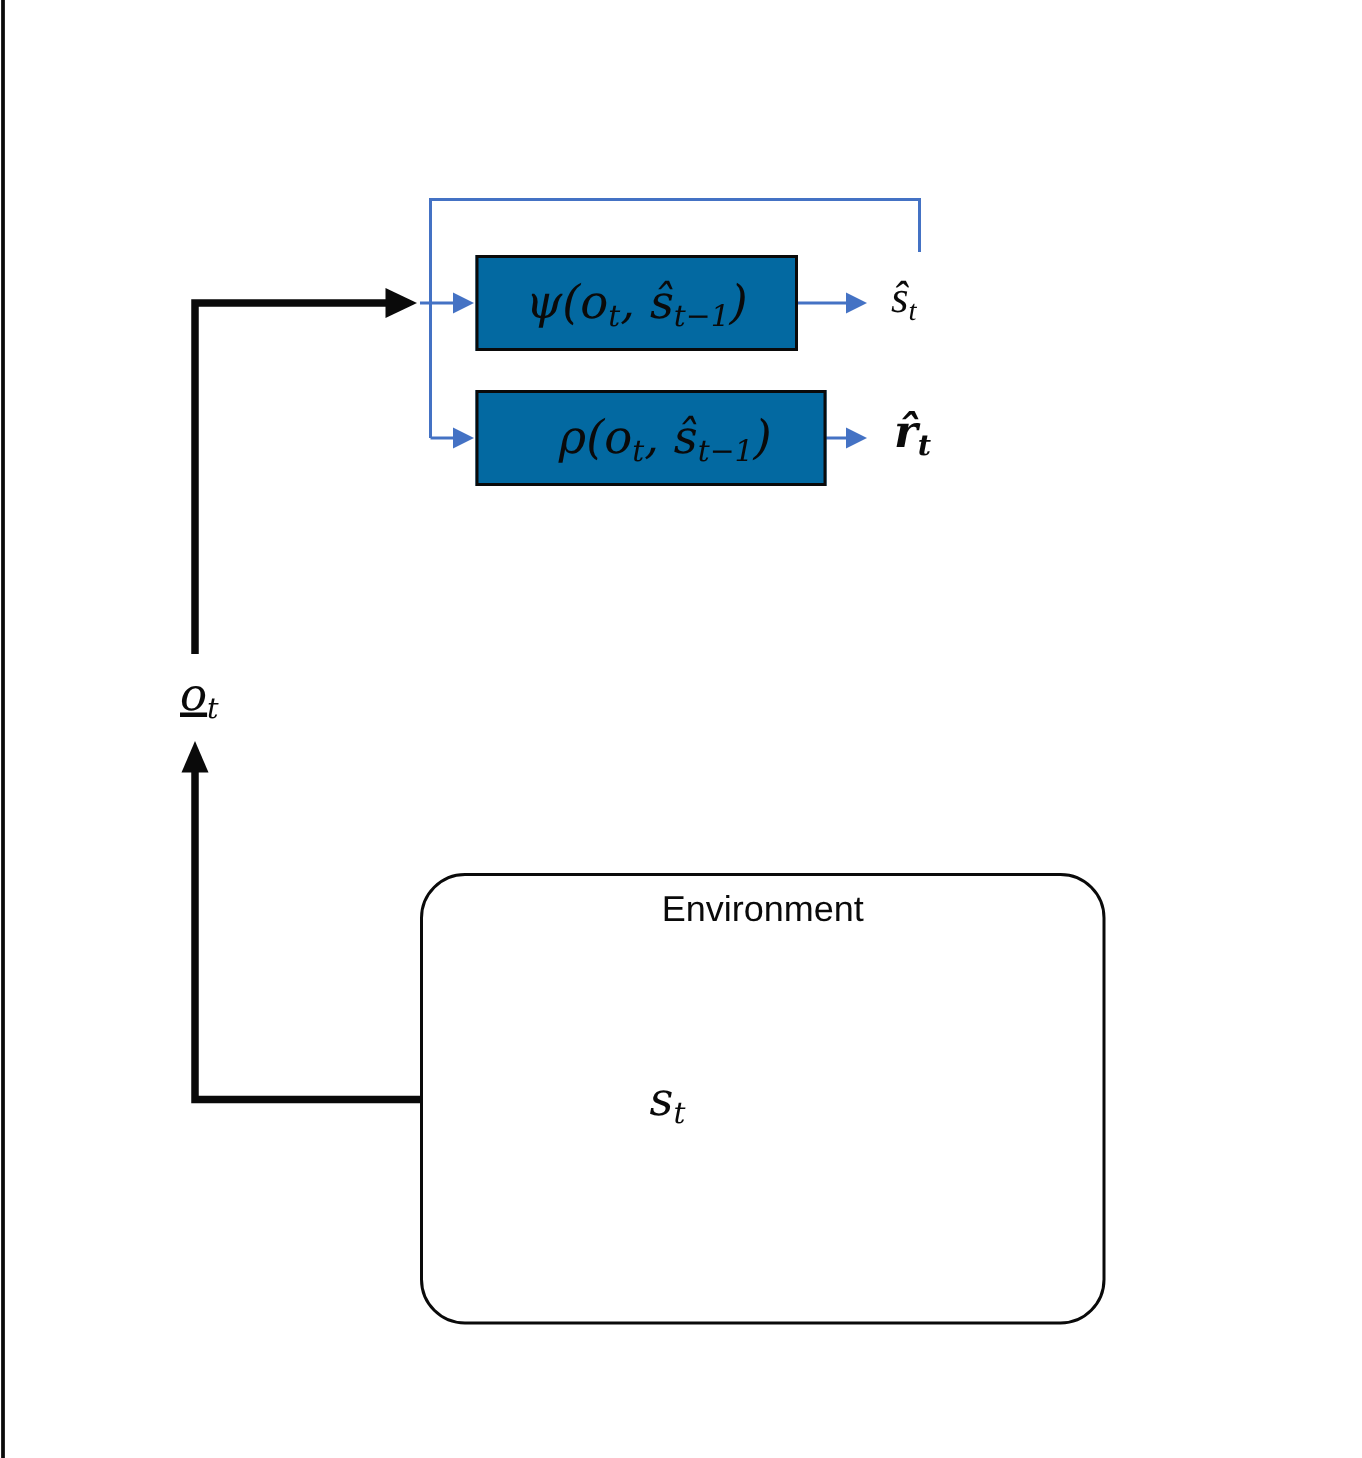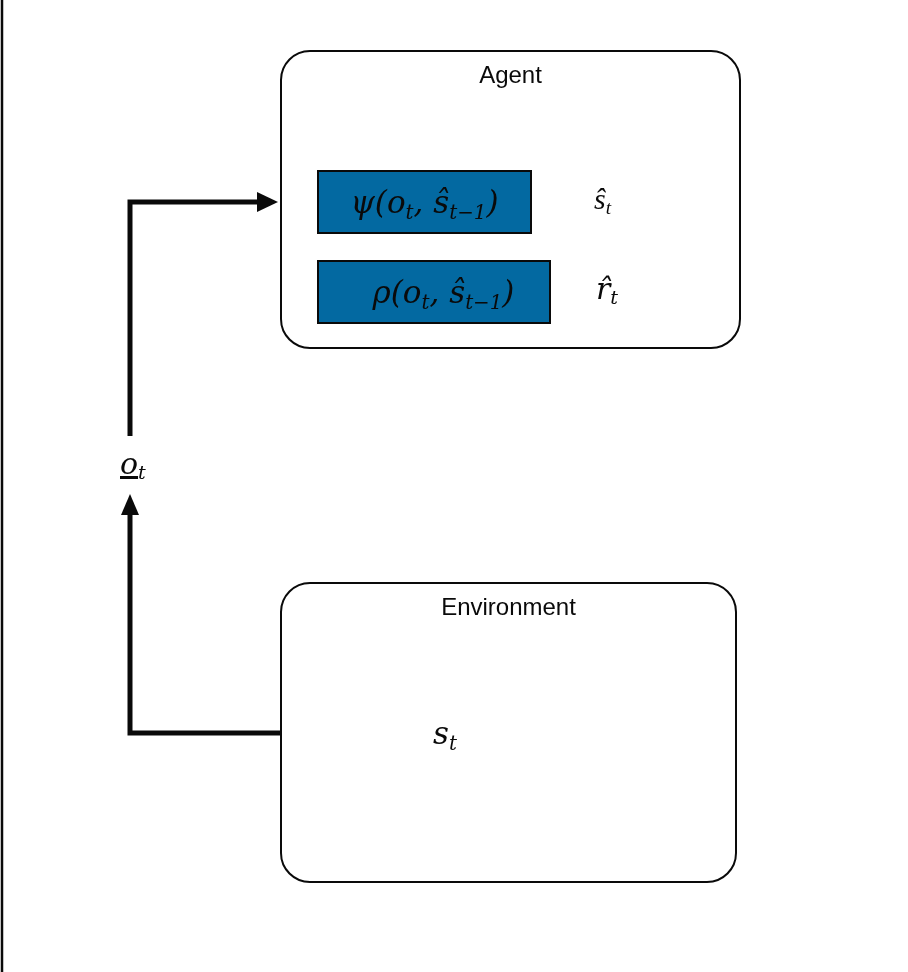--- a/index.html
+++ b/index.html
@@ -60,21 +60,21 @@
     line-height: 1;
   }
   .math sub {
     font-size: 64%;
     font-style: italic;
     line-height: 0;
     vertical-align: -0.28em;
   }
   .floatlabel { position: absolute; }
   #shat-label { left: 594px; top: 184px; font-size: 30px; font-family: Liberation Serif, serif; }
-  #rhat-label { left: 596px; top: 274px; font-size: 30px; }
+  #rhat-label { left: 596px; top: 274px; font-size: 30px; font-weight: bold; }
   #ot-label   { left: 120px; top: 449px; font-size: 30px; text-decoration: underline; }
   #st-label   { left: 433px; top: 718px; font-size: 31px; }
 </style>
 </head>
 <body>
 
 <div id="canvas">
 
   <svg id="connectors" viewBox="0 0 908 972" xmlns="http://www.w3.org/2000/svg">
 
@@ -110,23 +110,20 @@
       <path class="bline" d="M 531 292 L 564 292"></path>
       <polygon class="bhead" points="578,292 564,285 564,299"></polygon>
     </g>
 
     <g>
       <path class="bline" d="M 424 733 L 300 733"></path>
       <polygon class="bhead" points="286,733 300,726 300,740"></polygon>
     </g>
   </svg>
 
-  <div class="bigbox" id="agent-box">
-    <div class="title">Agent</div>
-  </div>
 
   <div class="fnbox" id="psi-box">
     <span class="math"><span>ψ(o</span><sub>t</sub><span>, ŝ</span><sub>t−1</sub><span>)</span></span>
   </div>
 
   <div class="fnbox" id="rho-box">
     <span class="math"><span>ρ(o</span><sub>t</sub><span>, ŝ</span><sub>t−1</sub><span>)</span></span>
   </div>
 
   <div class="math floatlabel" id="shat-label"><span>ŝ</span><sub>t</sub></div>

